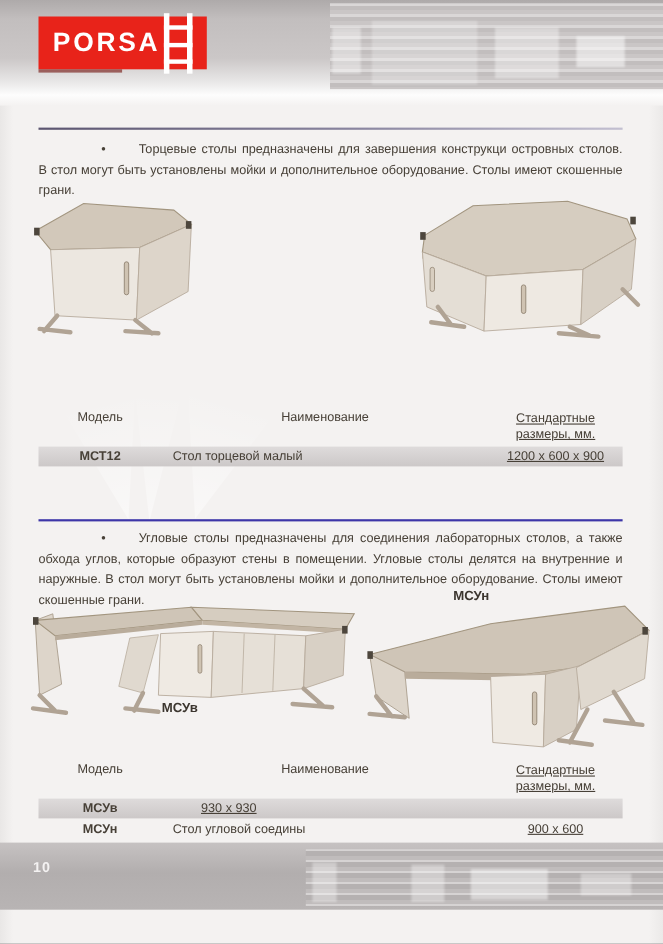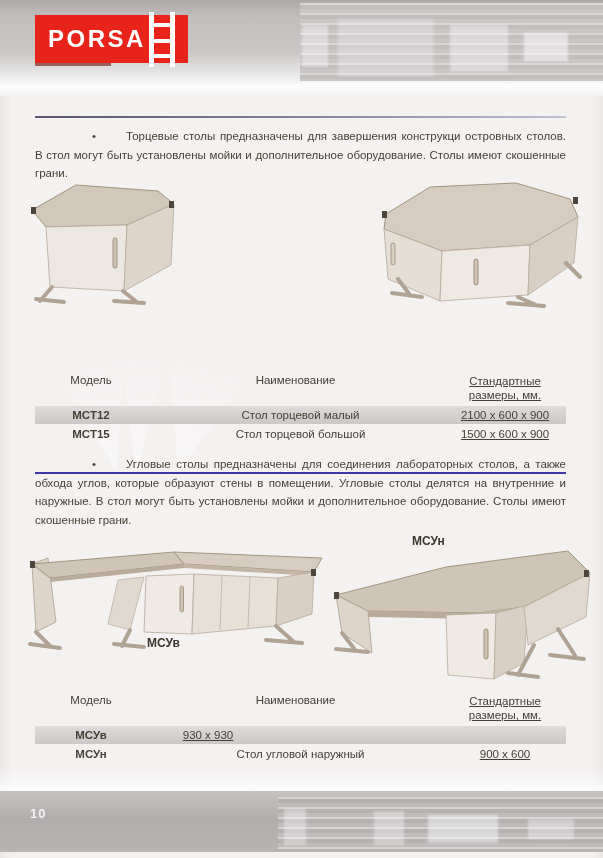--- a/index.html
+++ b/index.html
@@ -41,50 +41,50 @@
   .para{position:absolute;left:35px;width:531px;font-size:11.5px;line-height:18.5px;
     text-align:justify;margin:0;}
   .t1{display:inline-block;width:57px;}
   .t2{display:inline-block;width:30px;}
   .p-intro{top:127px;}
   .mid-note{position:absolute;left:178px;top:191px;width:197px;font-size:11.5px;line-height:18.5px;
     text-align:justify;margin:0;}
   .t3{display:inline-block;width:24px;}
   .p-b1{top:311px;}
   .p-b2{top:346px;}
-  .p-intro2{top:455px;}
+  .p-intro2{top:481px;}
   
   .tbl{position:absolute;left:35px;width:531px;font-size:11.5px;}
   .t-1{top:374px;}
   .t-2{top:694px;}
   .hdr{display:flex;align-items:flex-start;min-height:31px;gap:36px;}
   .hdr>div{text-align:center;}
   .c1{width:112px;flex:none;}
   .c2{flex:1;}
   .c3{width:122px;flex:none;line-height:14px;text-decoration:underline;}
   .row{display:flex;align-items:center;height:18px;margin-top:1px;}
   .row .c1{font-weight:bold;text-align:center;}
-  .row .c2{text-align:center;padding-left:10px;box-sizing:border-box;}
+  .row .c2{text-align:left;padding-left:10px;box-sizing:border-box;}
   .row .c3{text-align:center;}
   .shaded{background:linear-gradient(180deg,#dedbdb 0%,#ccc8c8 100%);}
   
   .divider{position:absolute;left:35px;top:472px;width:531px;height:2px;background:#3d36a8;}
   
   .img{position:absolute;}
   .img-end-single{left:26px;top:170px;}
   .img-end-island{left:358px;top:159px;}
   .img-corner-in{left:26px;top:534px;}
   .img-corner-out{left:328px;top:533px;}
   .img-label{position:absolute;font-size:12px;font-weight:bold;color:#3c362f;}
   .lbl-in{left:147px;top:636px;}
   .lbl-out{left:412px;top:534px;}
   
   .pre-foot{position:absolute;left:0;top:768px;width:603px;height:29px;
     background:linear-gradient(180deg,rgba(255,255,255,0),#ffffff);}
-  .bottom-band{position:absolute;left:0;top:791px;width:603px;height:61px;
+  .bottom-band{position:absolute;left:0;top:766px;width:603px;height:61px;
     background:linear-gradient(180deg,#c6c2c2 0%,#b2aeae 45%,#b8b4b4 100%);}
   .stripes-b{position:absolute;right:0;top:6px;width:325px;height:52px;
     background:repeating-linear-gradient(180deg,#d6d3d3 0 2px,#b5b1b1 2px 6px,#c0bcbc 6px 10px);}
   .stripes-b .blk{position:absolute;background:rgba(255,255,255,.35);filter:blur(1px);}
   .bb1{left:6px;top:12px;width:22px;height:36px;}
   .bb2{left:96px;top:14px;width:30px;height:34px;}
   .bb3{left:150px;top:18px;width:70px;height:28px;background:rgba(255,255,255,.45)!important;}
   .bb4{left:250px;top:22px;width:46px;height:20px;}
   .page-num{position:absolute;left:30px;top:15px;font-size:13px;font-weight:bold;
     color:#f4f2f2;letter-spacing:1px;}
@@ -153,26 +153,21 @@
 
   <div class="tbl t-1">
     <div class="hdr">
       <div class="c1">Модель</div>
       <div class="c2">Наименование</div>
       <div class="c3">Стандартные размеры, мм.</div>
     </div>
     <div class="row shaded">
       <div class="c1">МСТ12</div>
       <div class="c2">Стол торцевой малый</div>
-      <div class="c3">2100 х 600 х 900</div>
-    </div>
-    <div class="row">
-      <div class="c1">МСТ15</div>
-      <div class="c2">Стол торцевой большой</div>
-      <div class="c3">1500 х 600 х 900</div>
+      <div class="c3">1200 х 600 х 900</div>
     </div>
   </div>
 
   <div class="divider"></div>
 
   <p class="para p-intro2"><span class="t1"></span><span>•</span><span class="t2"></span><span>Угловые столы предназначены для соединения лабораторных столов,  а также обхода углов, которые образуют стены в помещении. Угловые столы делятся на внутренние и наружные. В стол могут быть установлены мойки и дополнительное оборудование. Столы имеют скошенные грани.</span></p>
 
   <svg class="img img-corner-in" width="306" height="122" viewBox="0 0 306 122">
     <polygon points="6,30 22,24 30,88 10,98" fill="#ddd5ca" stroke="#a99c8b" stroke-width="0.8"></polygon>
     <polygon points="6,30 148,18 158,30 24,44" fill="#cfc5b7" stroke="#a2957f" stroke-width="1"></polygon>
@@ -216,21 +211,21 @@
       <div class="c1">Модель</div>
       <div class="c2">Наименование</div>
       <div class="c3">Стандартные размеры, мм.</div>
     </div>
     <div class="row shaded">
       <div class="c1">МСУв</div>
       <div class="c3">930 х 930</div>
     </div>
     <div class="row">
       <div class="c1">МСУн</div>
-      <div class="c2">Стол угловой наружный</div>
+      <div class="c2">Стол угловой соедины</div>
       <div class="c3">900 х 600</div>
     </div>
   </div>
 
   <div class="pre-foot"></div>
   <div class="bottom-band">
     <div class="stripes-b">
       <div class="blk bb1"></div>
       <div class="blk bb2"></div>
       <div class="blk bb3"></div>

